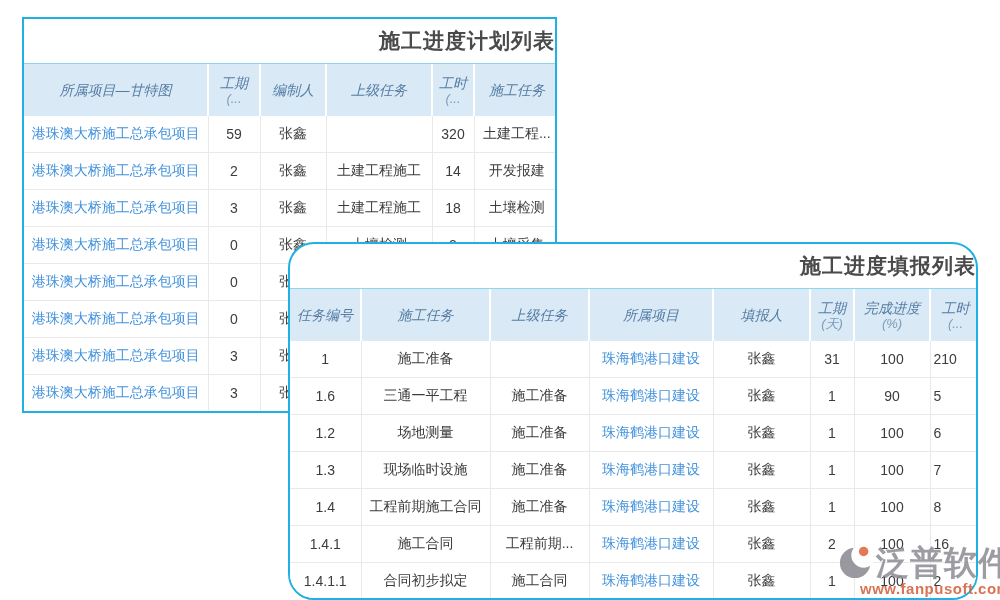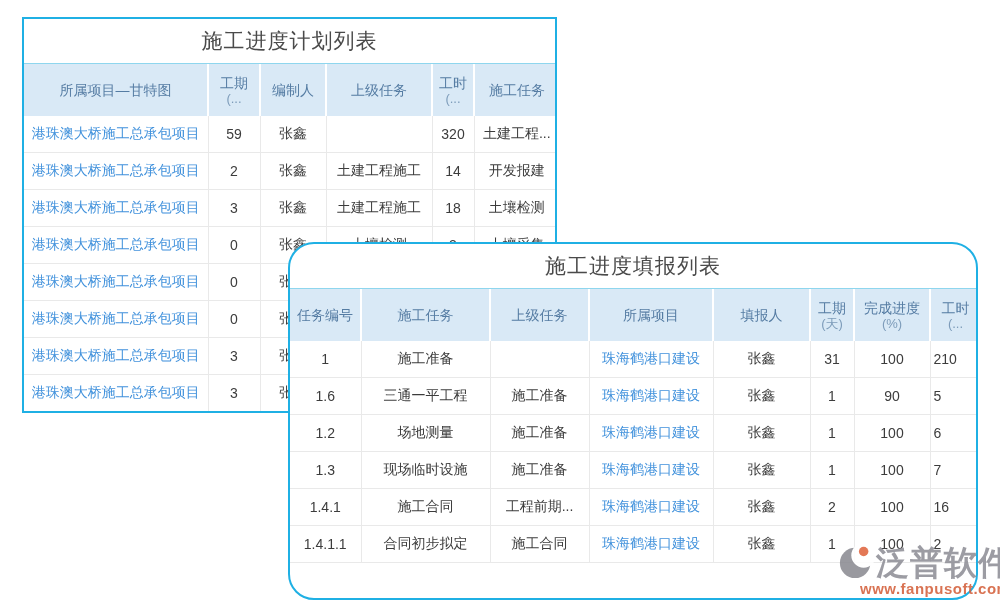--- a/index.html
+++ b/index.html
@@ -19,31 +19,31 @@
     background:#ffffff;
     font-family:"Liberation Sans","DejaVu Sans",sans-serif;
     color:var(--text);
   }
   .window{
     position:absolute;background:#fff;
     border:2px solid var(--border);
     box-sizing:border-box;overflow:hidden;
   }
   .win-title{
-    height:44px;line-height:44px;text-align:center;
-    font-size:21px;font-weight:normal;color:#4a4a4a;
+    height:44px;line-height:44px;text-align:right;
+    font-size:21px;font-weight:bold;color:#4a4a4a;
     border-bottom:1px solid var(--title-sep);
     letter-spacing:1px;white-space:nowrap;
   }
   table{border-collapse:collapse;table-layout:fixed;width:100%;}
   thead th{
     background:var(--header-bg);color:var(--header-text);
     font-size:14px;font-weight:normal;height:52px;
     border-right:2px solid #fff;vertical-align:middle;
-    padding:0 2px;overflow:hidden;white-space:nowrap;
+    padding:0 2px;overflow:hidden;white-space:nowrap;font-style:italic;
   }
   thead th:last-child{border-right:none;}
   thead th .l2{font-size:13px;color:#7d9cba;line-height:14px;}
   thead th .l1{line-height:17px;}
   tbody td{
     height:36px;font-size:14px;text-align:center;
     border-bottom:1px solid var(--row-border);
     border-right:1px solid var(--row-border);
     padding:0 3px;overflow:hidden;white-space:nowrap;
     color:var(--text);background:#fff;
@@ -254,20 +254,30 @@
           <td>1.3</td>
           <td>现场临时设施</td>
           <td>施工准备</td>
           <td class="link">珠海鹤港口建设</td>
           <td>张鑫</td>
           <td>1</td>
           <td>100</td>
           <td class="num-right">7</td>
         </tr>
         <tr>
+          <td>1.4</td>
+          <td>工程前期施工合同</td>
+          <td>施工准备</td>
+          <td class="link">珠海鹤港口建设</td>
+          <td>张鑫</td>
+          <td>1</td>
+          <td>100</td>
+          <td class="num-right">8</td>
+        </tr>
+        <tr>
           <td>1.4.1</td>
           <td>施工合同</td>
           <td>工程前期...</td>
           <td class="link">珠海鹤港口建设</td>
           <td>张鑫</td>
           <td>2</td>
           <td>100</td>
           <td class="num-right">16</td>
         </tr>
         <tr>

